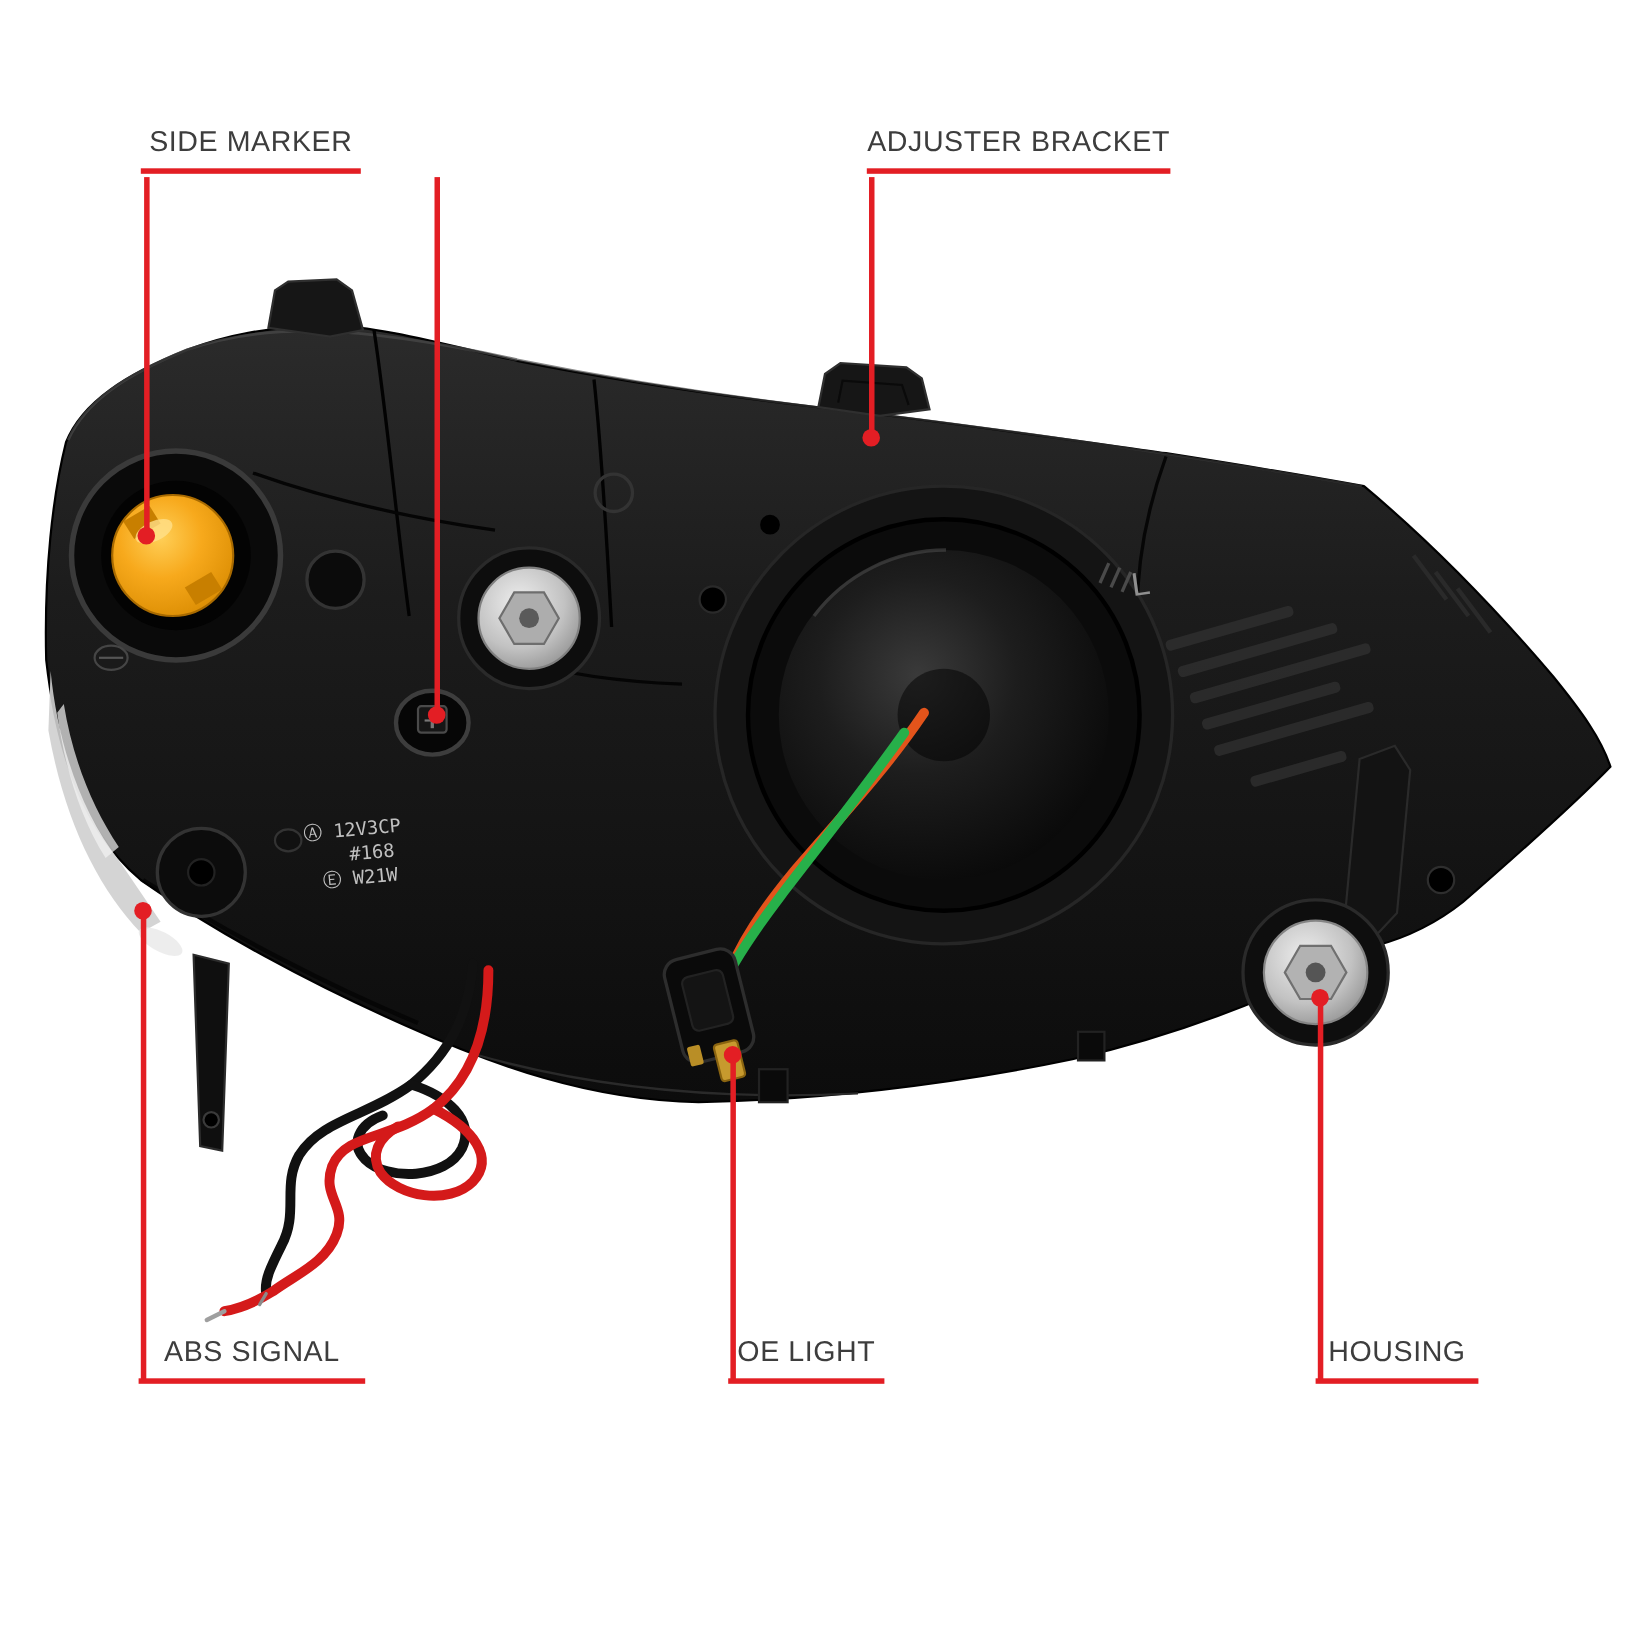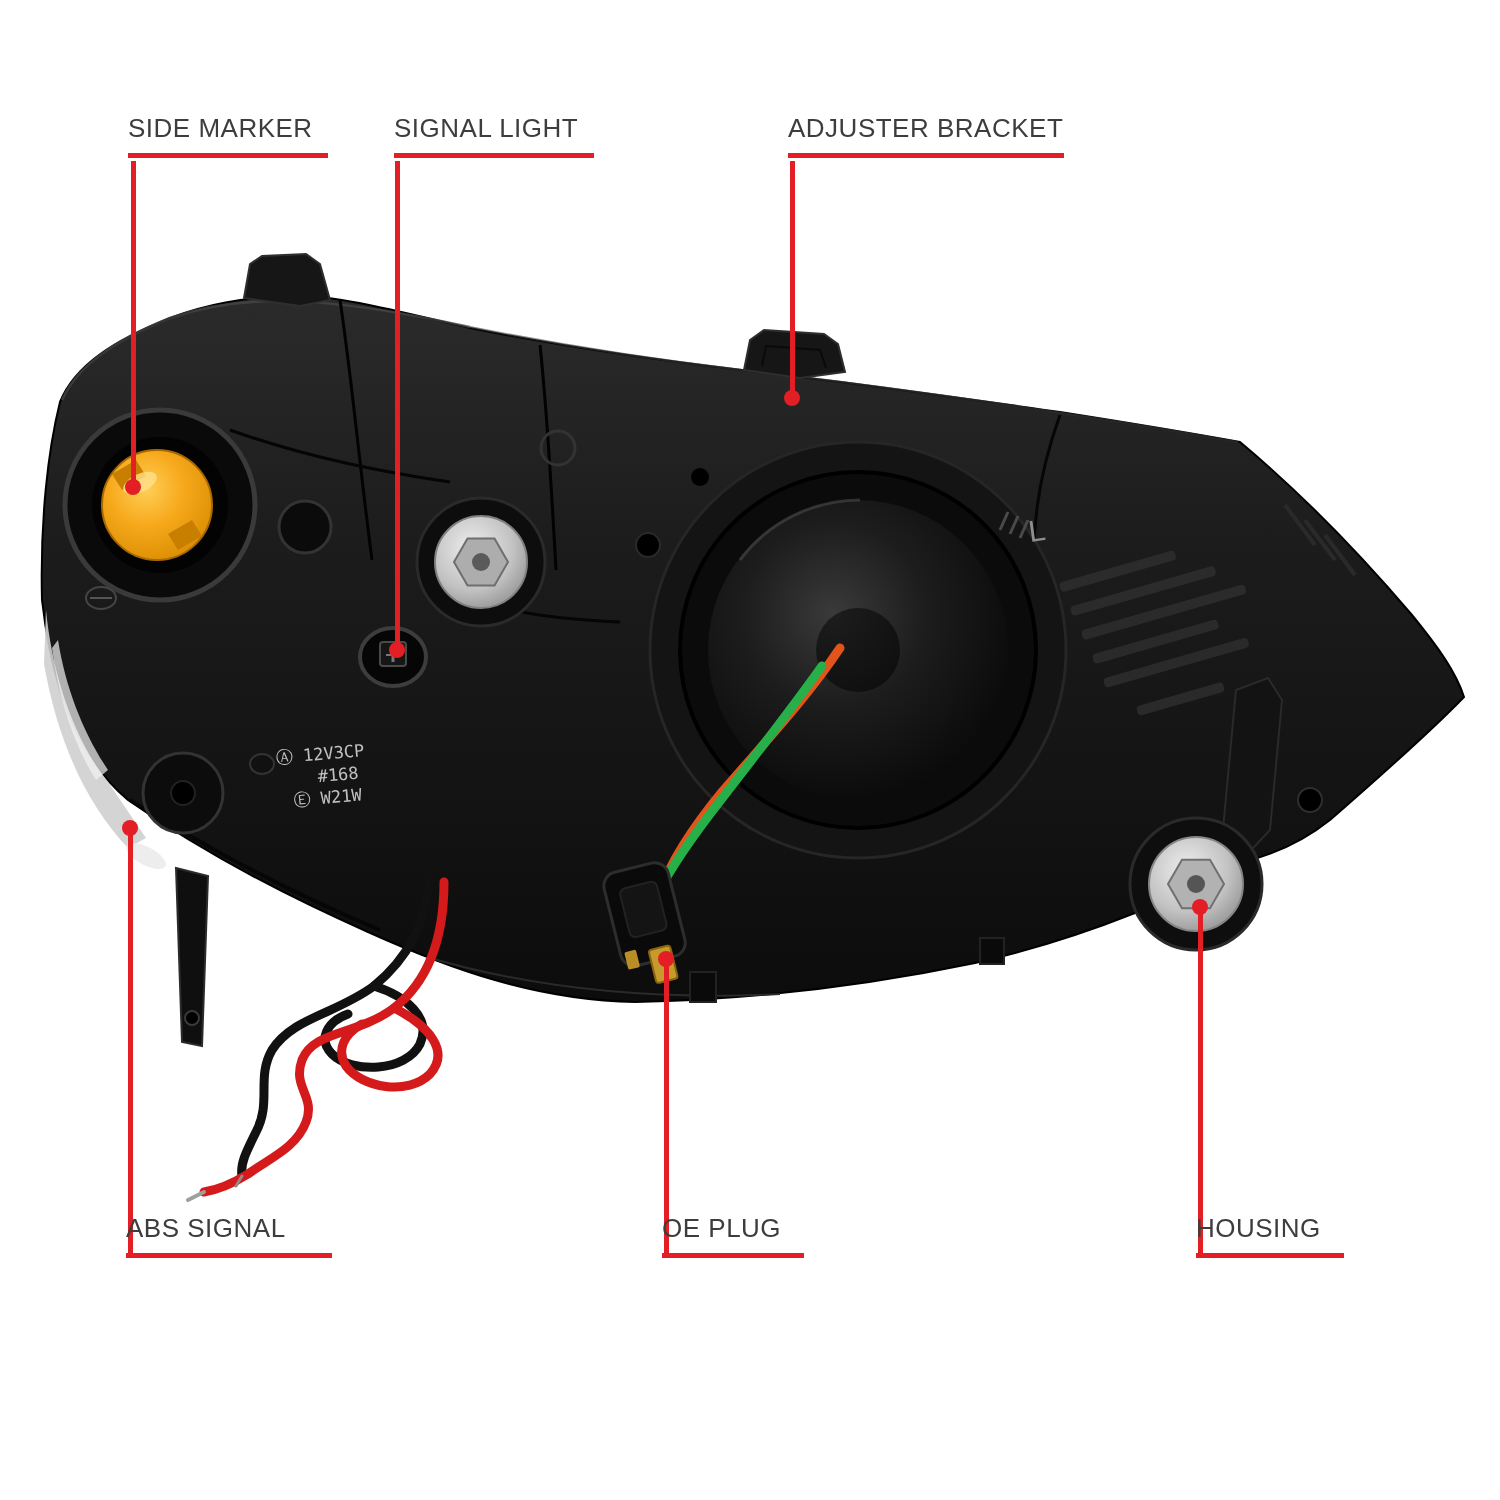--- a/index.html
+++ b/index.html
@@ -7,21 +7,21 @@
   html,body { margin:0; padding:0; background:#ffffff; }
   .stage {
     position:relative; width:1500px; height:1500px;
     background:#ffffff; overflow:hidden;
     font-family:"Liberation Sans", sans-serif;
   }
   .stage svg { position:absolute; left:0; top:0; }
   .co-label {
     position:absolute;
     font-size:26px; color:#3d3d3d; letter-spacing:.5px;
-    text-align:left; line-height:32px;
+    text-align:center; line-height:32px;
     padding-bottom:9px;
     border-bottom:5px solid var(--accent);
     z-index:4;
   }
   .co-line {
     position:absolute; width:5px; background:var(--accent); z-index:3;
   }
   .co-dot {
     position:absolute; width:16px; height:16px; border-radius:50%;
     background:var(--accent); z-index:5;
@@ -208,40 +208,37 @@
       <text x="292" y="804">Ⓔ W21W</text>
     </g>
   </svg>
 
   <div class="co-label" style="left:128px; top:112px; width:200px;">
     <span>SIDE MARKER</span>
   </div>
   <div class="co-line" style="left:131px; top:161px; height:327px;"></div>
   <div class="co-dot" style="left:125px; top:479px;"></div>
 
-  <div class="co-label" style="left:394px; top:112px; width:200px;">
-    <span>SIGNAL LIGHT</span>
-  </div>
   <div class="co-line" style="left:395px; top:161px; height:487px;"></div>
   <div class="co-dot" style="left:389px; top:642px;"></div>
 
   <div class="co-label" style="left:788px; top:112px; width:276px;">
     <span>ADJUSTER BRACKET</span>
   </div>
   <div class="co-line" style="left:790px; top:161px; height:234px;"></div>
   <div class="co-dot" style="left:784px; top:390px;"></div>
 
   <div class="co-label" style="left:126px; top:1212px; width:206px;">
     <span>ABS SIGNAL</span>
   </div>
   <div class="co-line" style="left:128px; top:832px; height:424px;"></div>
   <div class="co-dot" style="left:122px; top:820px;"></div>
 
   <div class="co-label" style="left:662px; top:1212px; width:142px;">
-    <span>OE PLUG</span>
+    <span>OE LIGHT</span>
   </div>
   <div class="co-line" style="left:664px; top:963px; height:293px;"></div>
   <div class="co-dot" style="left:658px; top:951px;"></div>
 
   <div class="co-label" style="left:1196px; top:1212px; width:148px;">
     <span>HOUSING</span>
   </div>
   <div class="co-line" style="left:1198px; top:911px; height:345px;"></div>
   <div class="co-dot" style="left:1192px; top:899px;"></div>
 

